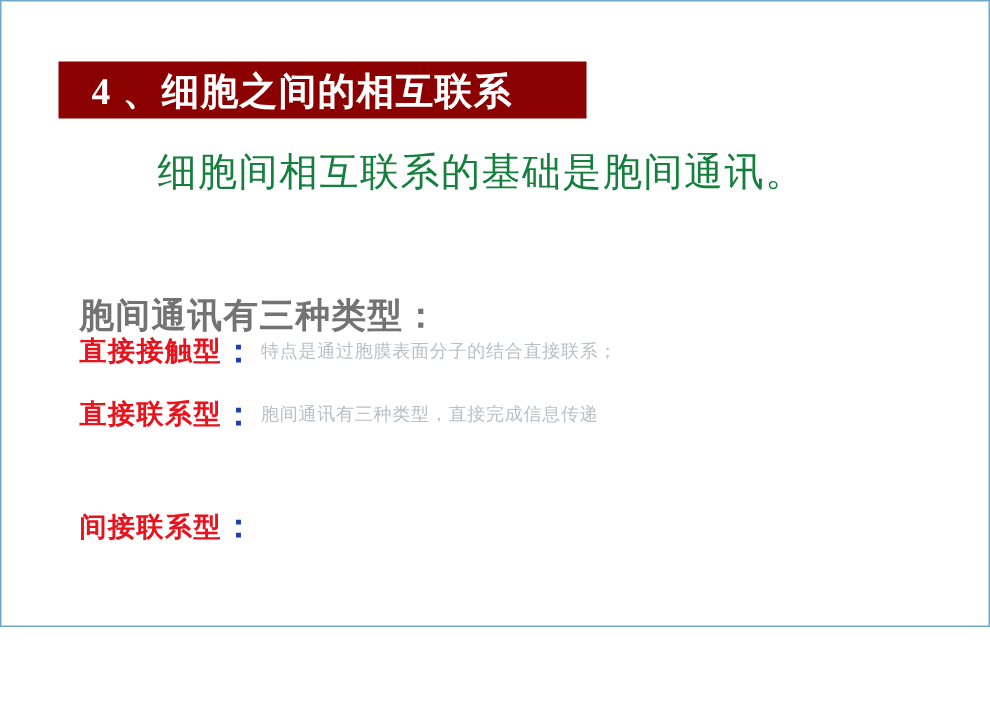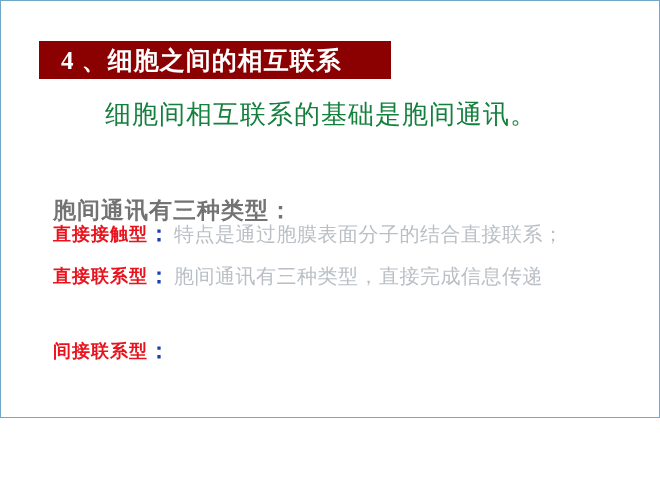--- a/index.html
+++ b/index.html
@@ -76,21 +76,21 @@
     letter-spacing: 1px;
   }
   .type-colon {
     color: #1a3fb0;
     font-size: 22px;
     font-weight: bold;
     line-height: 30px;
   }
   .type-desc {
     color: #b9bfc4;
-    font-size: 20px;
+    font-size: 12px;
     line-height: 31px;
     margin-left: 4px;
     max-width: 400px;
     letter-spacing: 0.5px;
   }
 </style>
 </head>
 <body>
 
 <div class="slide">

